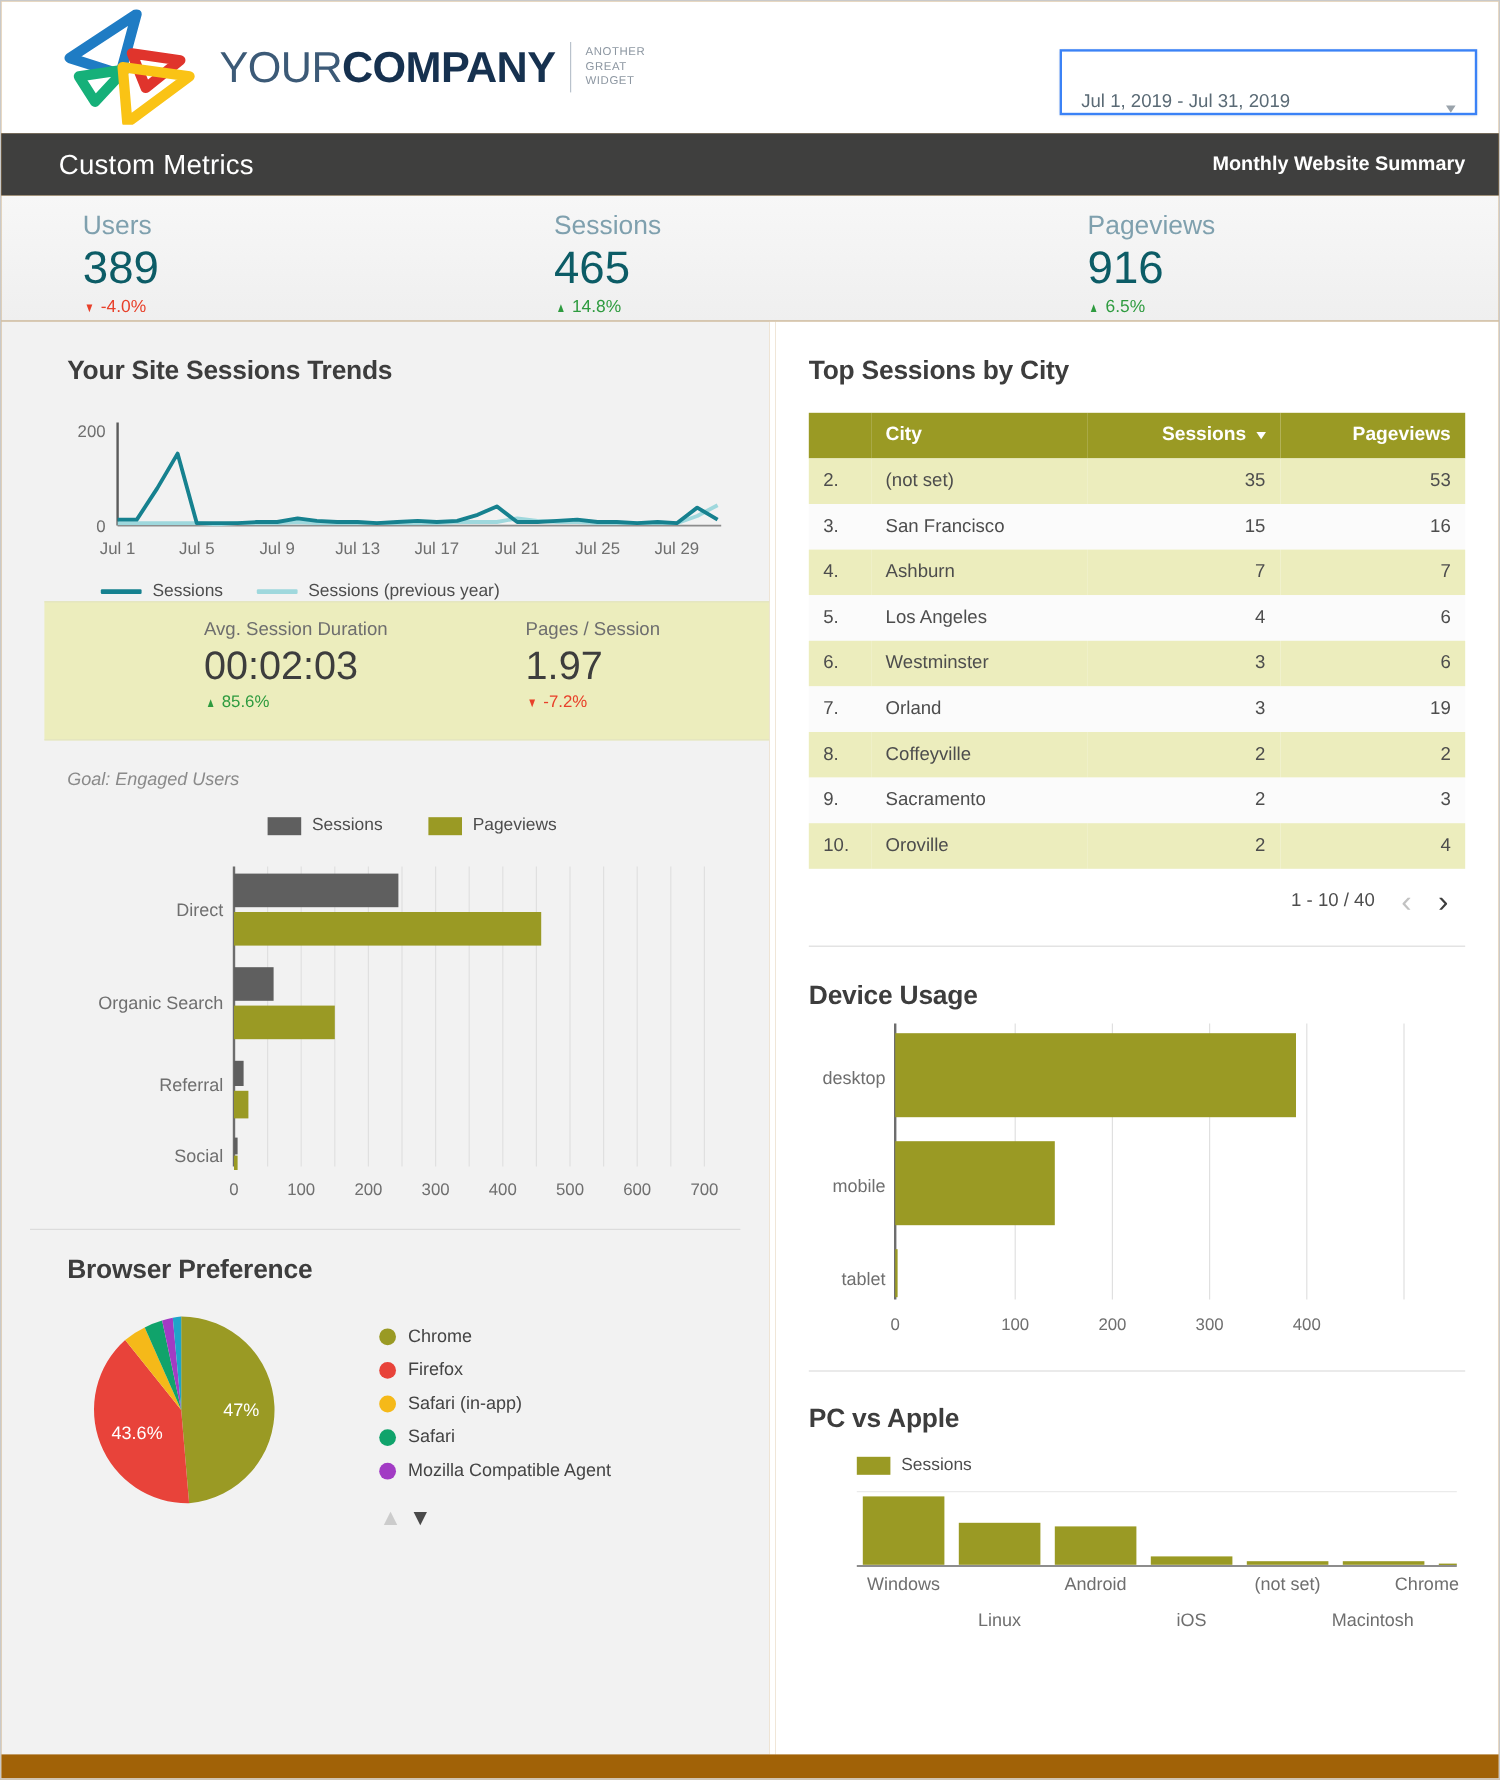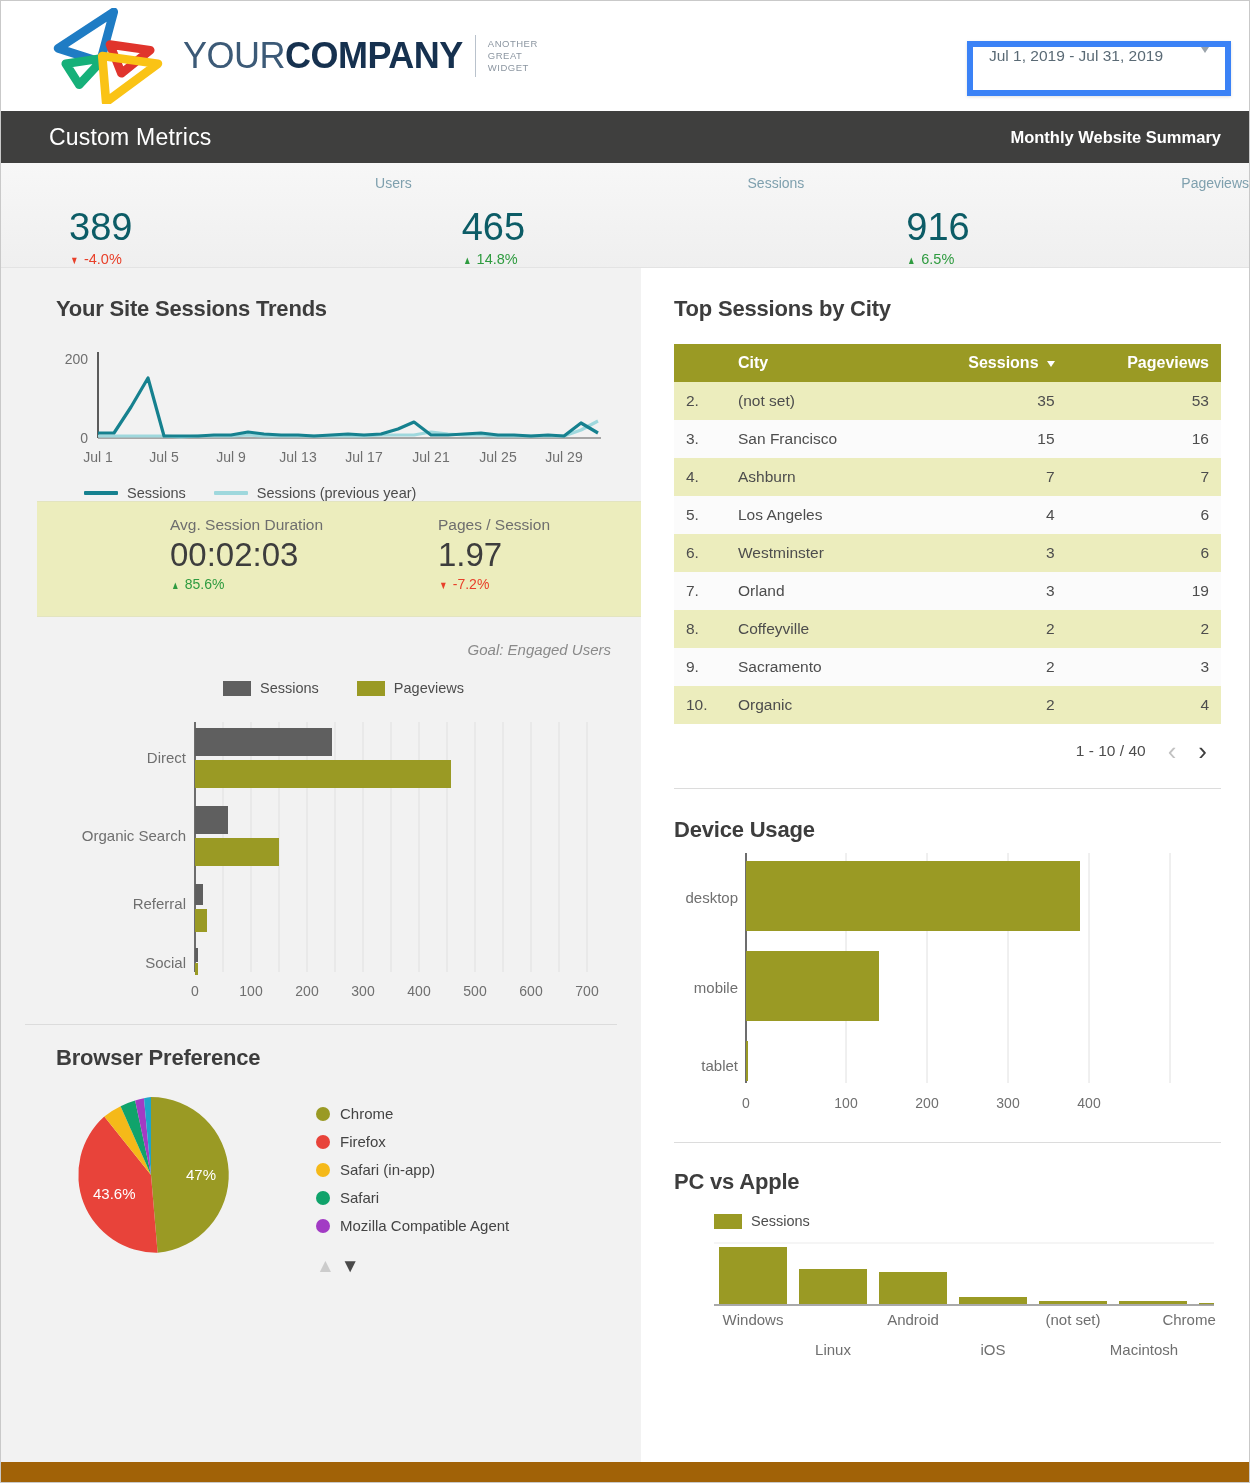--- a/index.html
+++ b/index.html
@@ -25,23 +25,23 @@
     font-size: 36px; letter-spacing: -0.5px; color: #1f3b5c; white-space: nowrap;
   }
   .brand-name .light { font-weight: 300; color: #3c5a77; }
   .brand-name .bold { font-weight: bold; color: #16314f; }
   .brand-divider { width: 1px; height: 42px; background: #b9c2cc; margin: 0 12px; }
   .brand-tag {
     font-size: 9.5px; line-height: 12px; color: #8c96a1; letter-spacing: .5px;
   }
   .daterange {
     position: absolute; right: 18px; top: 40px;
-    width: 264px; height: 55px; background: #fff;
-    border: 6px solid #3b82f6; box-shadow: 0 1px 3px rgba(0,0,0,.13);
-    display: flex; align-items: flex-start; padding: 0 16px; cursor: pointer;
+    width: 348px; height: 55px; background: #fff;
+    border: 2px solid #3b82f6; box-shadow: 0 1px 3px rgba(0,0,0,.13);
+    display: flex; align-items: flex-end; padding: 0 16px; cursor: pointer;
   }
   .daterange-text { font-size: 15.5px; color: #5a6a75; flex: 1; }
   .caret-down {
     width: 0; height: 0; border-left: 4.5px solid transparent;
     border-right: 4.5px solid transparent; border-top: 6px solid #9aa3ab;
   }
 
   
   .titleband {
     height: 52px; background: #3f3f3e; color: #fff;
@@ -54,38 +54,38 @@
   
   .kpis {
     height: 105px; display: flex;
     background: linear-gradient(to bottom, #f7f7f7 0%, #efefef 100%);
     border-bottom: 1px solid #e3e3e3;
   }
   .kpi { flex: 1; padding: 12px 0 0 68px; }
   .kpi:nth-child(2) { padding-left: 50px; }
   .kpi:nth-child(3) { padding-left: 102px; }
   .kpi:nth-child(4) { padding-left: 110px; }
-  .kpi-label { font-size: 14px; color: #7fa0ae; margin-bottom: 14px; text-align: right; }
+  .kpi-label { font-size: 22px; color: #7fa0ae; margin-bottom: 1px; }
   .kpi-value { font-size: 38px; color: #0c5c66; line-height: 44px; font-weight: normal; }
   .kpi-delta { font-size: 14.5px; margin-top: 2px; }
   .kpi-delta.up { color: #2e9b3f; }
   .kpi-delta.down { color: #e8402a; }
   .kpi-delta.downgood { color: #2e9b3f; }
   .arrow { font-size: 11px; display: inline-block; transform: scaleX(.75); }
 
   
   .columns { display: flex; height: 1194px; }
   .col-left { width: 640px; background: #f2f2f2; position: relative; }
   .col-gap { width: 5px; background: #ffffff; }
   .col-right { flex: 1; background: #fff; position: relative; }
 
   h2.panel-title {
     font-size: 22px; color: #3d3d3d; font-weight: bold; letter-spacing: -.2px;
   }
-  .panel-sub { font-size: 15px; font-style: italic; color: #8a8a8a; margin-top: 2px; text-align: right; }
+  .panel-sub { font-size: 15px; font-style: italic; color: #8a8a8a; margin-top: 2px; }
 
   
   .trend { padding: 28px 30px 0 55px; }
   .trend-chart { margin-top: 20px; position: relative; }
   .legend-row { display: flex; align-items: center; gap: 28px; margin: 8px 0 0 28px; }
   .legend-item { display: flex; align-items: center; gap: 9px; font-size: 14.5px; color: #4d4d4d; }
   .legend-line { width: 34px; height: 4px; border-radius: 1px; }
   .legend-swatch { width: 28px; height: 15px; }
 
   
@@ -417,21 +417,21 @@
               <td class="num">2</td>
             </tr>
             <tr class="plain">
               <td class="idx">9.</td>
               <td>Sacramento</td>
               <td class="num">2</td>
               <td class="num">3</td>
             </tr>
             <tr class="alt">
               <td class="idx">10.</td>
-              <td>Organic</td>
+              <td>Oroville</td>
               <td class="num">2</td>
               <td class="num">4</td>
             </tr>
           </tbody>
         </table>
 
         <div class="pager">
           <span>1 - 10 / 40</span>
           <span class="pg-arrow disabled">‹</span>
           <span class="pg-arrow enabled">›</span>

